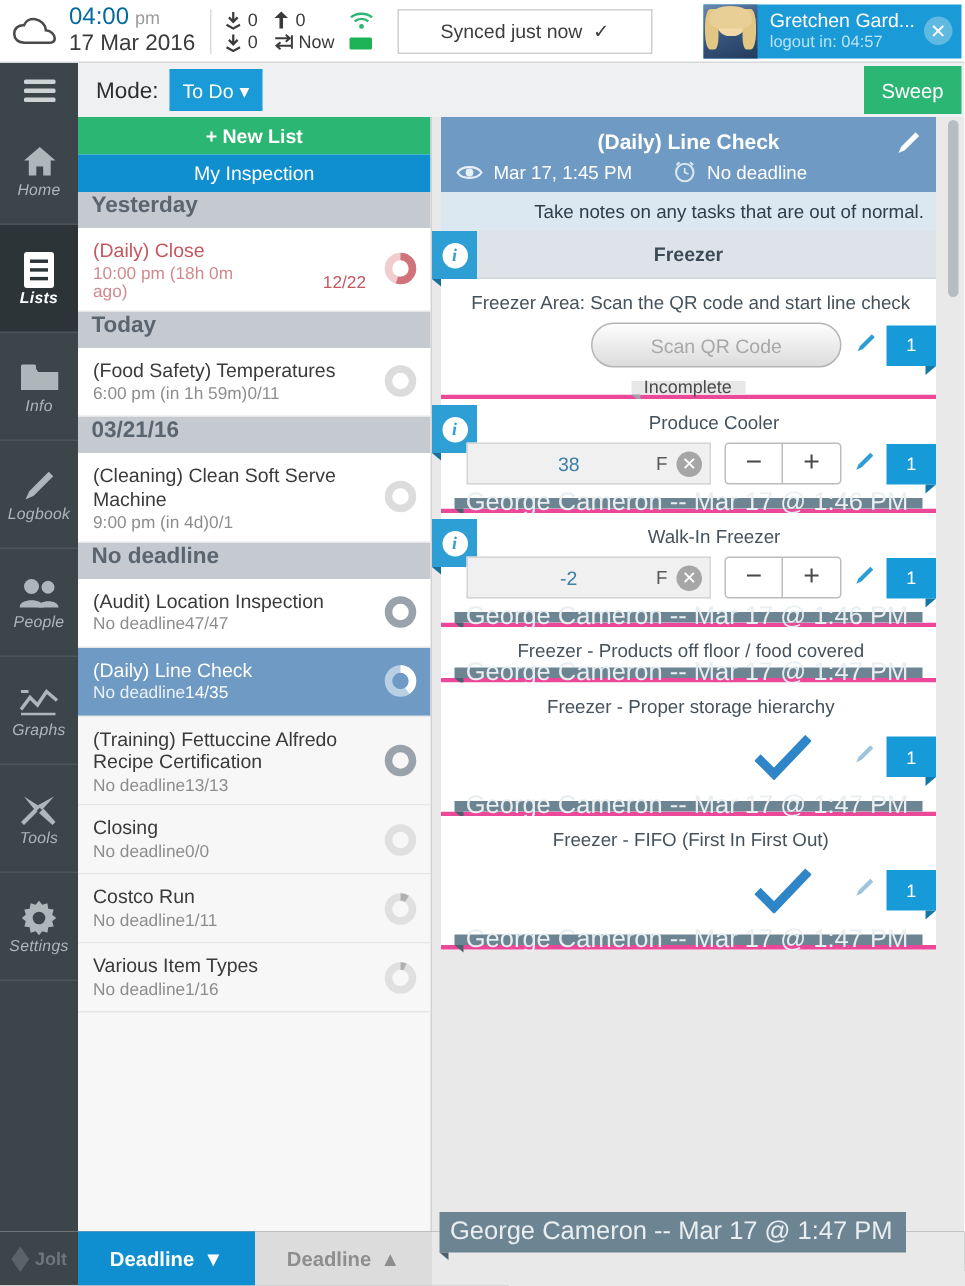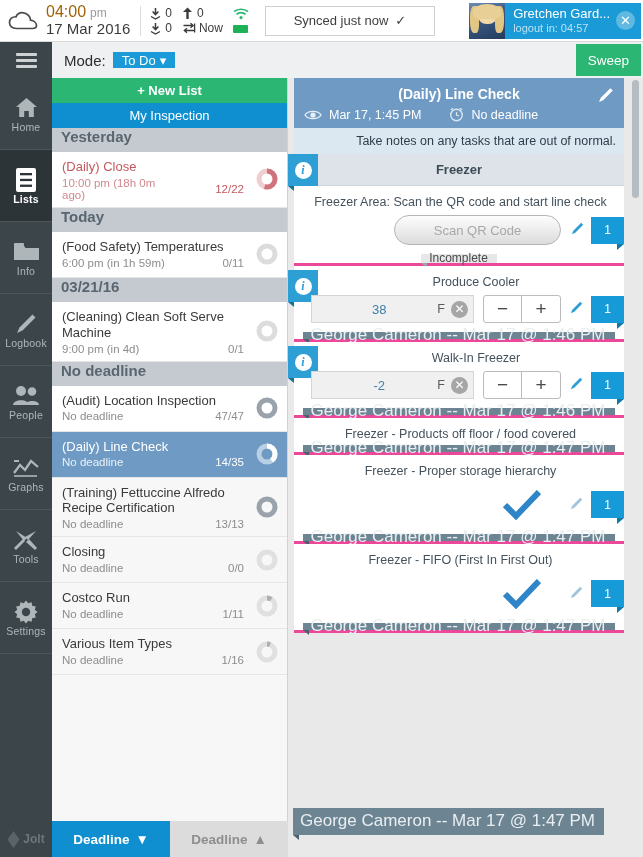--- a/index.html
+++ b/index.html
@@ -16,21 +16,21 @@
     position: absolute; top: 0; left: 0; width: 643px; height: 42px;
     background: #ffffff; border-bottom: 1px solid #d8d8d8;
     display: flex; align-items: center;
   }
   .cloud-icon { width: 46px; display: flex; justify-content: center; align-items: center; }
   .sb-datetime {
     display: flex; flex-direction: column; justify-content: center;
     padding-right: 10px; line-height: 1.06;
   }
   .sb-row { display: flex; align-items: baseline; white-space: nowrap; }
-  .sb-time { font-size: 16px; color: #a16207; font-weight: 400; }
+  .sb-time { font-size: 16px; color: #0369a1; font-weight: 400; }
   .sb-ampm { font-size: 12px; color: #9b9b9b; margin-left: 4px; }
   .sb-date { font-size: 15px; color: #3b3b3b; }
   .sb-divider { width: 1px; height: 30px; background: #dcdcdc; }
   .sb-counters {
     display: flex; flex-direction: column; justify-content: center;
     padding: 0 6px 0 8px; line-height: 1.25;
   }
   .sb-counter-row { display: flex; align-items: center; gap: 3px; font-size: 12px; color: #3b3b3b; }
   .sb-sync-group {
     display: flex; flex-direction: column; justify-content: center;
@@ -89,33 +89,33 @@
   }
   .hamburger {
     width: 52px; height: 36px; background: #3c4549;
     display: flex; flex-direction: column; align-items: center;
     justify-content: center; gap: 3px;
   }
   .hamburger span { display:block; width: 21px; height: 3px; background: #cdd2d4; border-radius:1px; }
   .mode-label { font-size: 15px; color: #2d2d2d; margin-left: 12px; }
   .mode-pill {
     margin-left: 7px; background: #1a9ad6; color: #fff;
-    height: 16px; padding: 0 9px; display: flex; align-items: center;
+    height: 28px; padding: 0 9px; display: flex; align-items: center;
     font-size: 13px; gap: 4px;
   }
 
   
   .leftnav {
     position: absolute; top: 78px; left: 0; width: 52px; bottom: 36px;
     background: #3c4549;
   }
   .nav-item {
     height: 72px; display: flex; flex-direction: column;
     align-items: center; justify-content: center; gap: 0;
-    border-bottom: 1px solid #4b555a; color: #aeb6ba;
+    border-bottom: 1px solid #4b555a; color: #aeb6ba; font-style: italic;
   }
   .nav-item.active { background: #2c3438; color: #ffffff; }
   .nav-label { font-size: 10.5px; letter-spacing: .2px; }
   .nav-item.active .nav-label { color: #ffffff; font-weight: bold; }
   .nav-ico { height: 26px; display:flex; align-items:center; justify-content:center; }
 
   
   .listcol {
     position: absolute; top: 78px; left: 52px; width: 236px; bottom: 36px;
     background: #f7f7f7; border-right: 1px solid #d2d2d2;
@@ -140,21 +140,21 @@
   .list-row {
     background: #fff; border-bottom: 1px solid #e6e6e6;
     padding: 7px 9px 6px 10px; position: relative; min-height: 46px;
   }
   .list-row.alt { background: #f7f7f7; }
   .list-row.selected { background: #6f9ac4; }
   .lr-title { font-size: 13px; color: #3a3a3a; line-height: 1.22; padding-right: 34px;}
   .list-row.overdue .lr-title { color: #c5585f; }
   .list-row.selected .lr-title { color: #ffffff; }
   .lr-sub {
-    display: flex; align-items: center; justify-content: space-between;
+    display: flex; align-items: center; 
     margin-top: 2px; padding-right: 34px;
   }
   .lr-deadline { font-size: 11.5px; color: #8d8d8d; }
   .list-row.overdue .lr-deadline { color: #d08a8e; }
   .list-row.selected .lr-deadline { color: #eaf2f8; }
   .lr-count { font-size: 11.5px; color: #8d8d8d; }
   .list-row.overdue .lr-count { color: #c5585f; margin-left: 48px; }
   .list-row.selected .lr-count { color: #ffffff; }
   .lr-donut {
     position: absolute; right: 9px; top: 50%; transform: translateY(-50%);

